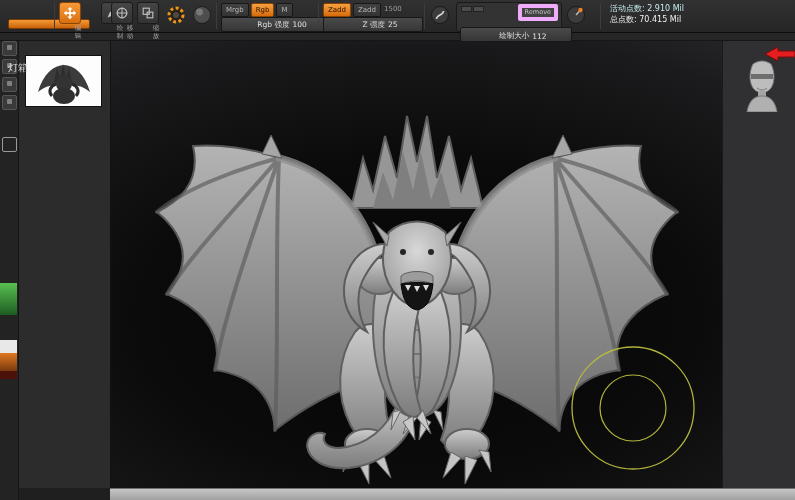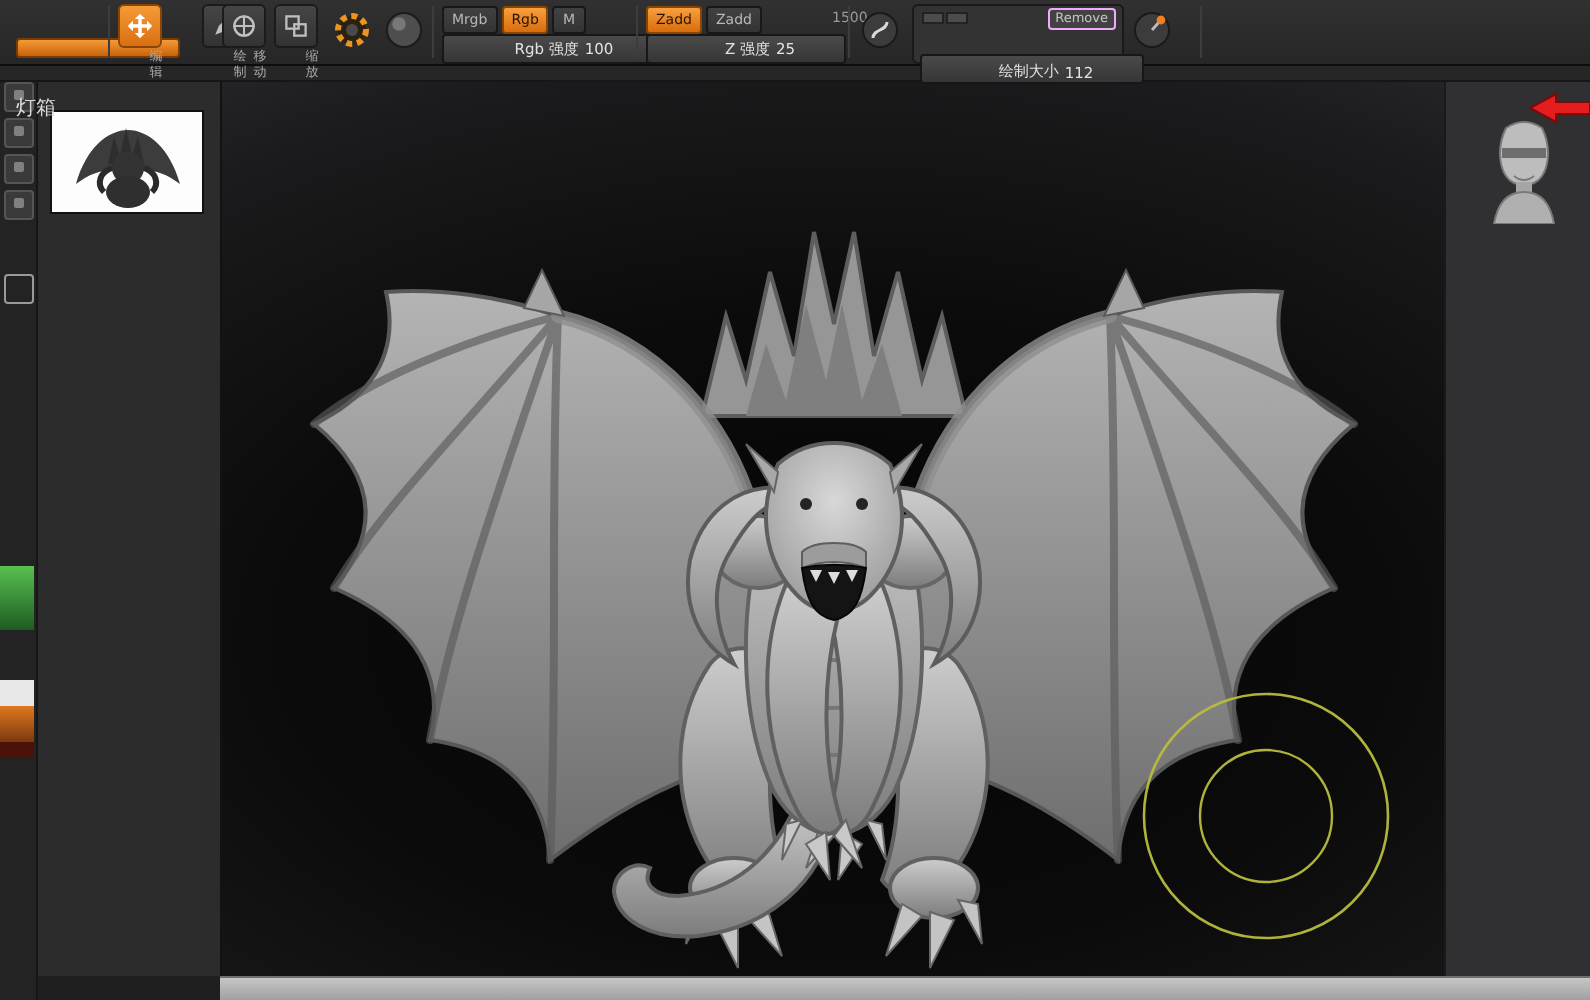--- a/index.html
+++ b/index.html
@@ -6,42 +6,42 @@
   body{
     width:795px;height:500px;position:relative;overflow:hidden;
     background:#1f1f1f;
     font-family:"DejaVu Sans","Liberation Sans",sans-serif;
     -webkit-font-smoothing:antialiased;
   }
   
   .topbar{position:absolute;left:0;top:0;width:795px;height:32px;
     background:linear-gradient(#313131,#262626);border-bottom:1px solid #0c0c0c;z-index:5;}
   .subbar{position:absolute;left:0;top:33px;width:795px;height:7px;background:#262626;border-bottom:1px solid #161616;z-index:4;}
-  .lb-label{position:absolute;left:8px;top:3px;font-size:10px;color:#d8d8d8;cursor:default;margin-top:44px;}
+  .lb-label{position:absolute;left:8px;top:17px;font-size:10px;color:#d8d8d8;cursor:default;margin-top:44px;}
   .lb-bar{position:absolute;left:8px;top:19px;width:80px;height:8px;border-radius:2px;
     background:linear-gradient(#f59a38,#c96208);border:1px solid #7a3c04;}
   .tool-btn{position:absolute;top:1px;width:24px;height:30px;text-align:center;}
   .tool-btn .ic{width:20px;height:20px;margin:1px auto 0;border-radius:3px;
     background:linear-gradient(#454545,#333);border:1px solid #1b1b1b;display:flex;align-items:center;justify-content:center;}
   .tool-btn.active .ic{background:linear-gradient(#f59a38,#d96f10);border-color:#8a4505;}
   .tool-btn .lb{font-size:6.5px;color:#a8a8a8;line-height:8px;margin-left:16px;}
   .roundic{position:absolute;width:20px;height:20px;border-radius:50%;}
   .chips{position:absolute;top:3px;display:flex;gap:2px;}
   .chip{height:12px;line-height:12px;padding:0 4px;font-size:7px;font-weight:normal;color:#b8b8b8;
     background:linear-gradient(#414141,#343434);border:1px solid #181818;border-radius:2px;cursor:pointer;}
   .chip.active{background:linear-gradient(#f7a040,#d86c0c);color:#2a1400;border-color:#8a4505;text-align:center;}
   .slider{position:absolute;height:13px;display:flex;align-items:center;justify-content:center;gap:3px;
     background:linear-gradient(#4a4a4a,#363636);border:1px solid #171717;border-radius:2px;
     font-size:7.5px;color:#e2e2e2;cursor:ew-resize;padding-left:14px;}
   .vdiv{position:absolute;top:3px;width:1px;height:26px;background:#3d3d3d;}
   .smallval{position:absolute;font-size:7px;color:#9a9a9a;}
   .ds-panel{position:absolute;left:456px;top:2px;width:104px;height:28px;background:#333333;
     border:1px solid #1a1a1a;border-radius:3px;}
   .remove-btn{position:absolute;right:3px;top:1px;font-size:6.5px;color:#c5c5c5;padding:0 3px;height:9px;line-height:9px;
-    background:#424242;border:1px solid #f0abfc;border-radius:2px;cursor:pointer;}
+    background:#424242;border:4px solid #f0abfc;border-radius:2px;cursor:pointer;}
   .dash{position:absolute;top:3px;width:9px;height:4px;background:#4c4c4c;border:1px solid #222;}
   .ds-slider{position:absolute;left:3px;top:24px;width:96px;align-items:flex-end;}
   .stats{position:absolute;left:610px;top:3px;width:170px;line-height:11px;}
   .stat1{font-size:8px;color:#c4ecee;}
   .stat2{font-size:8px;color:#f0f0f0;}
   
   .left-strip{position:absolute;left:0;top:33px;width:18px;height:467px;background:#232323;border-right:1px solid #161616;z-index:3;}
   .ls-ic{position:absolute;left:2px;width:13px;height:13px;background:#3a3a3a;border:1px solid #555;border-radius:2px;cursor:pointer;}
   .ls-ic .dot{width:5px;height:5px;margin:3px auto;background:#808080;border-radius:1px;}
   .ls-outline{position:absolute;left:2px;width:13px;height:13px;border:1px solid #9a9a9a;border-radius:2px;background:transparent;cursor:pointer;}
@@ -130,21 +130,21 @@
     <span>Rgb 强度</span>
     <span>100</span>
   </div>
 
   <div class="vdiv" style="left:318px"></div>
 
   <div class="chips" style="left:323px">
     <div class="chip active">Zadd</div>
     <div class="chip">Zadd</div>
   </div>
-  <div class="smallval" style="left:416px;top:5px">1500</div>
+  <div class="smallval" style="left:384px;top:5px">1500</div>
   <div class="slider" style="left:323px;top:17px;width:84px">
     <span>Z 强度</span>
     <span>25</span>
   </div>
 
   <div class="vdiv" style="left:424px"></div>
 
   <div class="roundic" style="left:430px;top:5px">
     <svg width="20" height="20" viewBox="0 0 20 20">
         <circle cx="10" cy="10" r="8.5" fill="#3c3c3c" stroke="#1a1a1a"></circle>
@@ -165,20 +165,24 @@
   <div class="roundic" style="left:566px;top:5px">
     <svg width="20" height="20" viewBox="0 0 20 20">
         <circle cx="10" cy="10" r="8.5" fill="#3c3c3c" stroke="#1a1a1a"></circle>
         <line x1="10" y1="10" x2="14" y2="5.5" stroke="#bdbdbd" stroke-width="1.4"></line>
         <circle cx="14.5" cy="5" r="2.2" fill="#f08020"></circle>
       </svg>
   </div>
 
   <div class="vdiv" style="left:600px"></div>
 
+  <div class="stats">
+    <div class="stat1">活动点数: 2.910 Mil</div>
+    <div class="stat2">总点数: 70.415 Mil</div>
+  </div>
 </div>
 
 <div class="subbar"></div>
 
 <div class="left-strip">
   <div class="ls-ic" style="top:8px">
       <div class="dot"></div>
     </div>
   <div class="ls-ic" style="top:26px">
       <div class="dot"></div>

